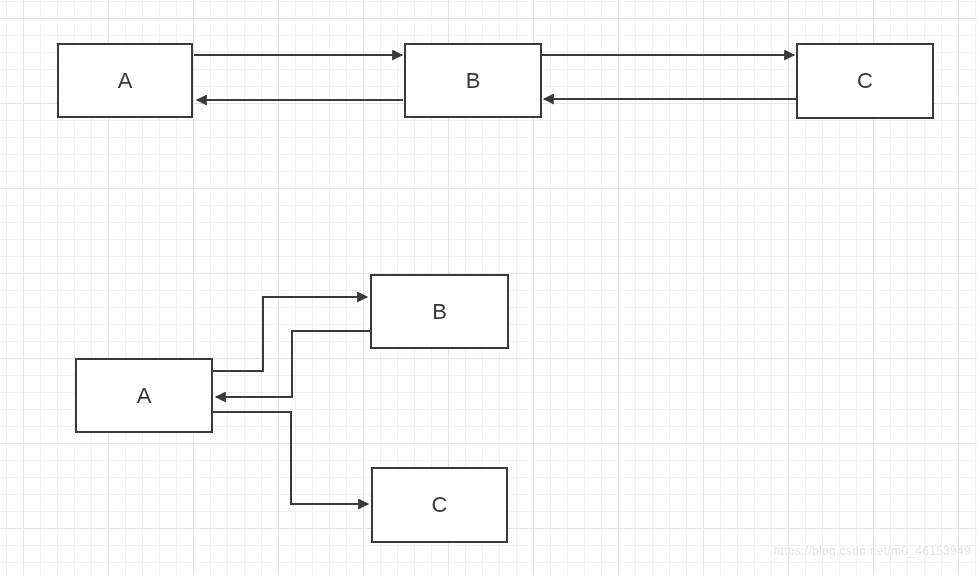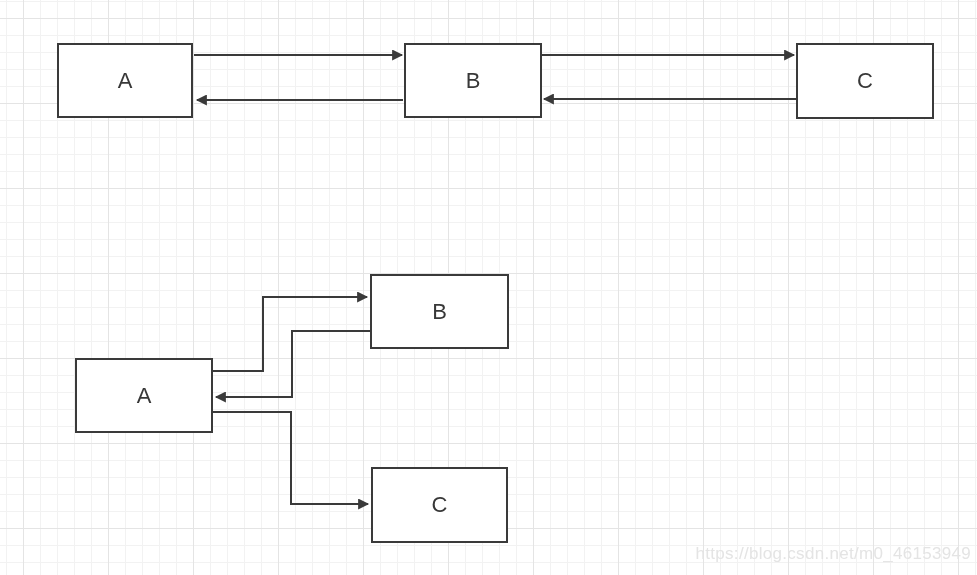--- a/index.html
+++ b/index.html
@@ -59,21 +59,21 @@
   .node.top-b    { left: 404px; top: 43px;  width: 138px; height: 75px; }
   .node.top-c    { left: 796px; top: 43px;  width: 138px; height: 76px; }
   
   .node.bottom-a { left: 75px;  top: 358px; width: 138px; height: 75px; }
   .node.bottom-b { left: 370px; top: 274px; width: 139px; height: 75px; }
   .node.bottom-c { left: 371px; top: 467px; width: 137px; height: 76px; }
   .watermark {
     position: absolute;
     right: 6px;
     top: 544px;
-    font-size: 17px;
+    font-size: 12px;
     letter-spacing: 0.3px;
     color: var(--watermark, #e4e4e4);
     white-space: nowrap;
     pointer-events: none;
     margin-left: 40px;
   }
 </style>
 </head>
 <body>
 

